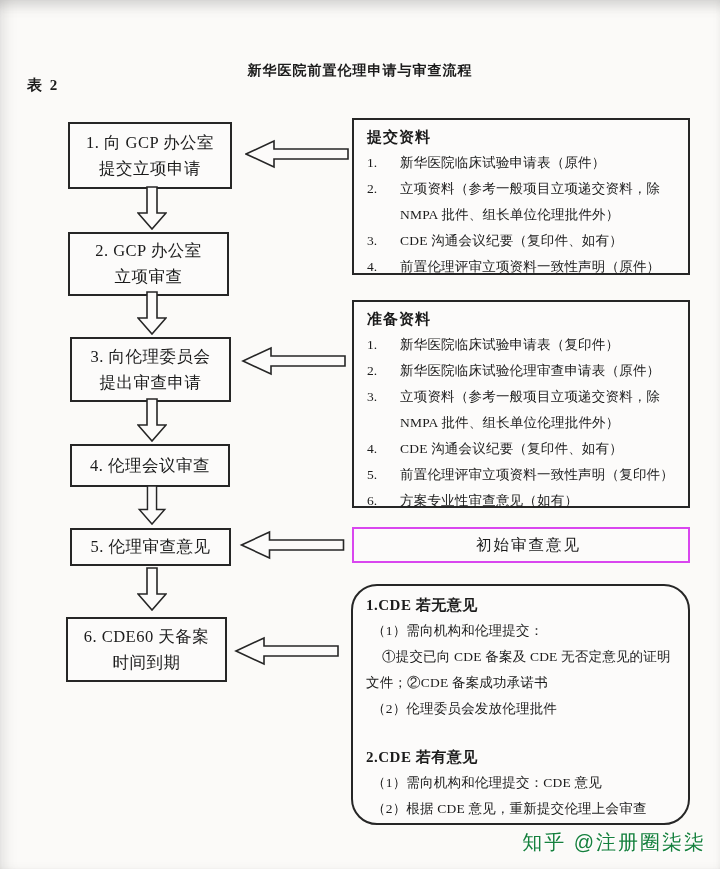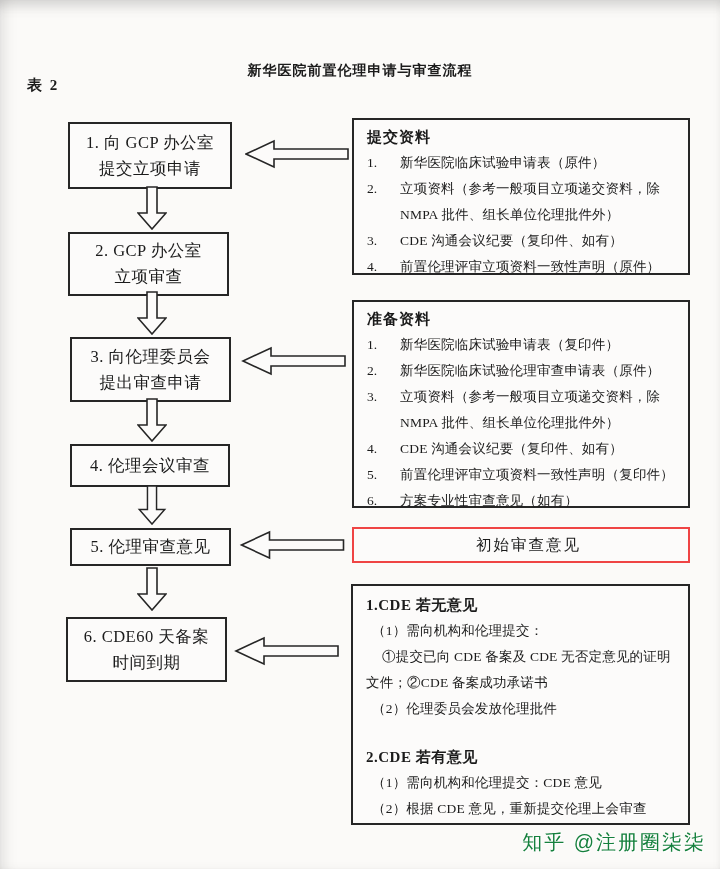--- a/index.html
+++ b/index.html
@@ -32,21 +32,21 @@
   }
   .detail-box{
     position:absolute;border:2px solid #262626;background:#fcfbfa;
     box-sizing:border-box;padding:4px 6px 0 13px;
   }
   .detail-title{font-size:15px;font-weight:bold;line-height:26px;letter-spacing:1px;}
   .detail-item{display:flex;font-size:13.5px;line-height:26px;}
   .detail-item .num{flex:0 0 33px;}
   .detail-item .txt{flex:1;letter-spacing:.2px;}
   .center-box{
-    position:absolute;border:2px solid #ef4444;background:#fcfbfa;
+    position:absolute;border:2px solid #d946ef;background:#fcfbfa;
     box-sizing:border-box;display:flex;align-items:center;justify-content:center;
     font-size:15.5px;letter-spacing:2px;padding-left:15px;
   }
   .cde-box{
     position:absolute;border:2px solid #262626;background:#fcfbfa;
     box-sizing:border-box;padding:6px 8px 0 13px;font-size:13.5px;line-height:26px;
   }
   .cde-heading{font-size:15px;font-weight:bold;letter-spacing:.5px;}
   .cde-line{letter-spacing:.2px;}
   .ind-a{padding-left:6px;}
@@ -184,21 +184,21 @@
     <div class="detail-item">
       <span class="num">6.</span>
       <span class="txt">方案专业性审查意见（如有）</span>
     </div>
   </div>
 
   <div class="center-box" style="left:352px;top:527px;width:338px;height:36px;">
     <span>初始审查意见</span>
   </div>
 
-  <div class="cde-box" style="left:351px;top:584px;width:339px;height:241px;">
+  <div class="cde-box" style="left:351px;top:584px;width:339px;height:241px;border-radius:26px;">
     <div class="cde-heading">1.CDE 若无意见</div>
     <div class="cde-line ind-a">（1）需向机构和伦理提交：</div>
     <div class="cde-line ind-b">①提交已向 CDE 备案及 CDE 无否定意见的证明</div>
     <div class="cde-line">文件；②CDE 备案成功承诺书</div>
     <div class="cde-line ind-a">（2）伦理委员会发放伦理批件</div>
     <div class="cde-gap"></div>
     <div class="cde-heading">2.CDE 若有意见</div>
     <div class="cde-line ind-a">（1）需向机构和伦理提交：CDE 意见</div>
     <div class="cde-line ind-a">（2）根据 CDE 意见，重新提交伦理上会审查</div>
   </div>

